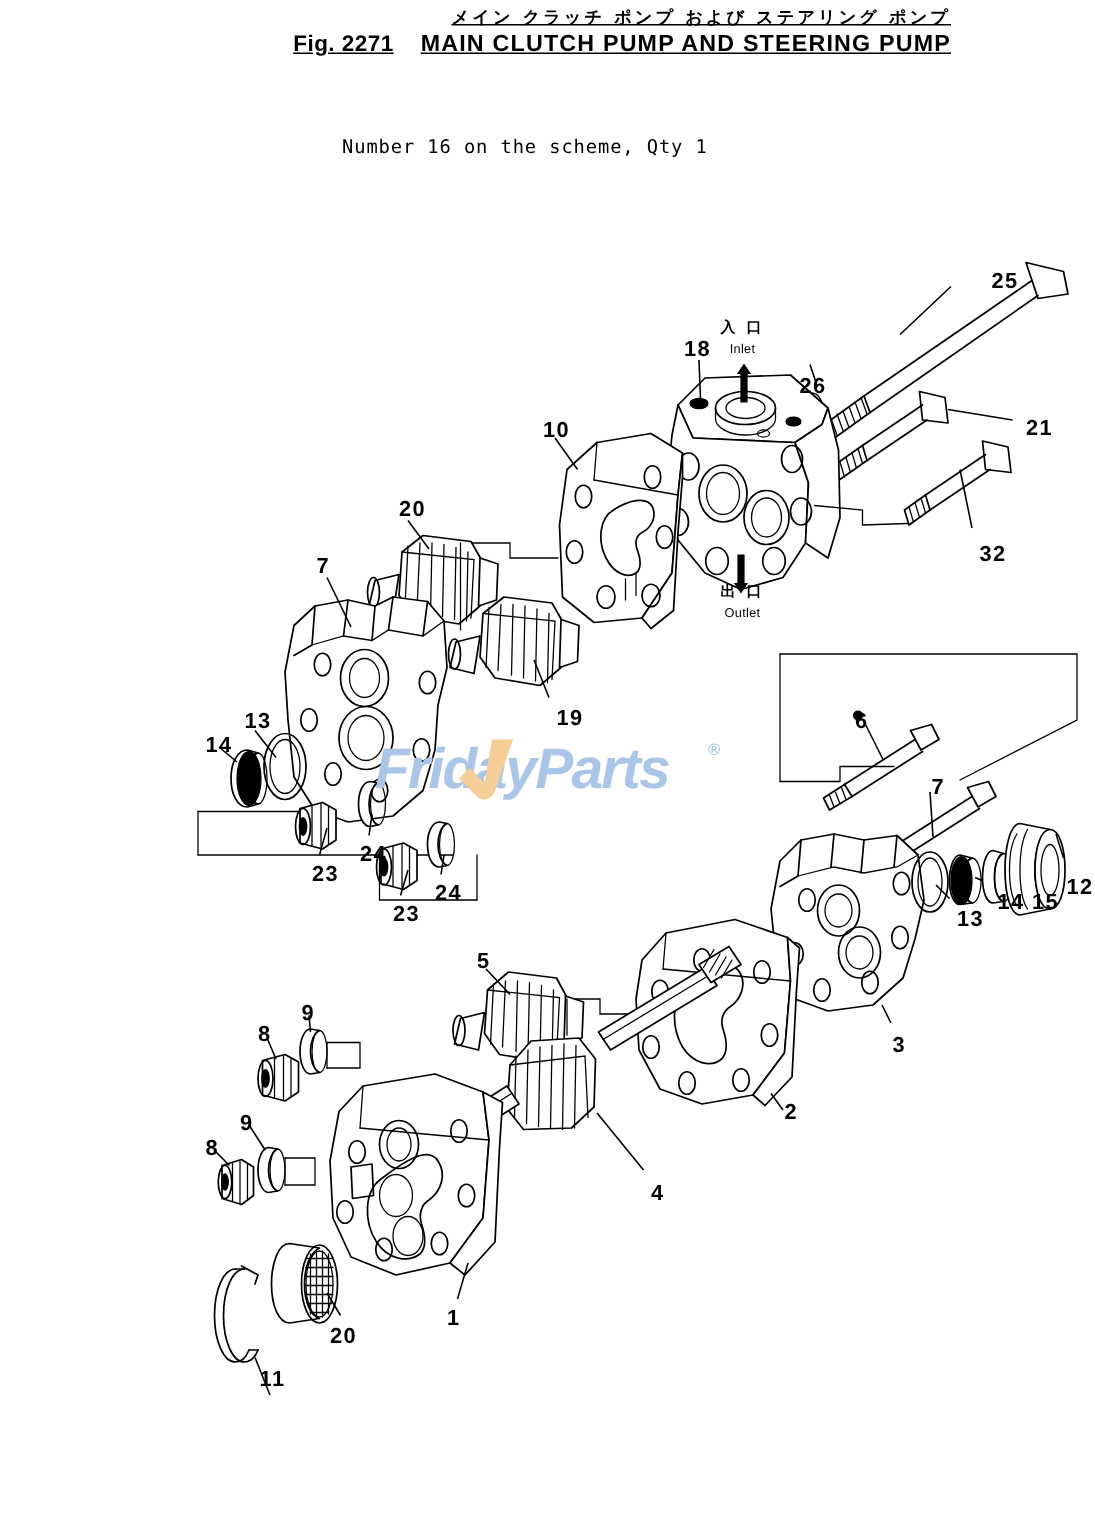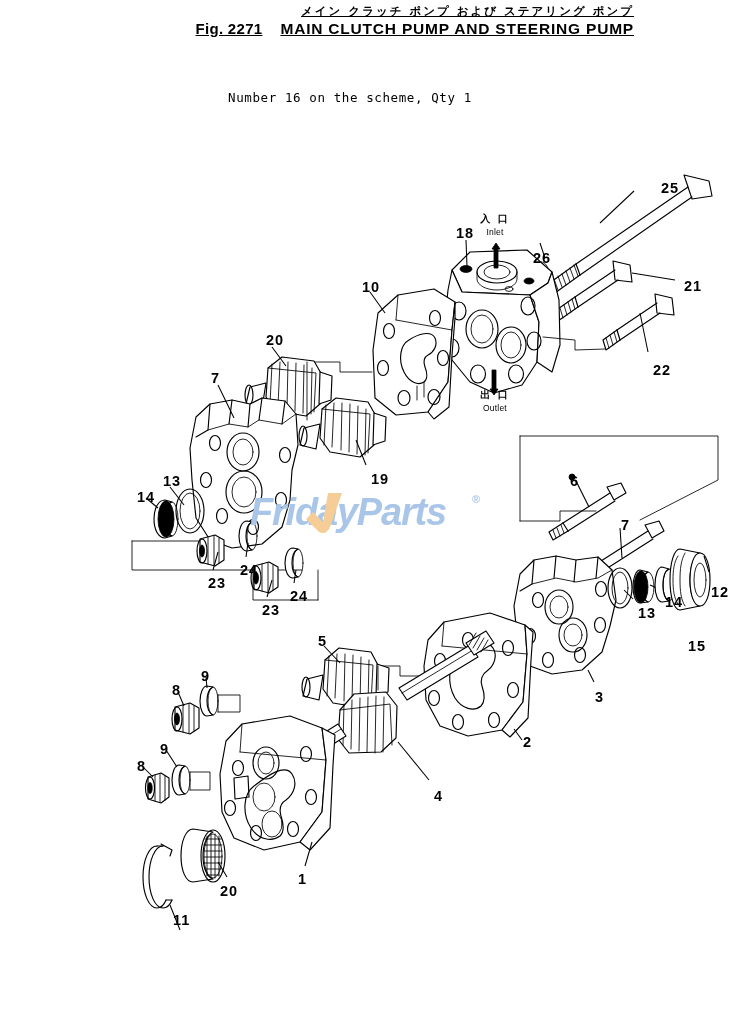--- a/index.html
+++ b/index.html
@@ -659,30 +659,30 @@
       <div class="callout" style="left: 621px; top: 518px;">7</div>
       <div class="callout" style="left: 172px; top: 683px;">8</div>
       <div class="callout" style="left: 201px; top: 669px;">9</div>
       <div class="callout" style="left: 160px; top: 742px;">9</div>
       <div class="callout" style="left: 137px; top: 759px;">8</div>
       <div class="callout" style="left: 220px; top: 884px;">20</div>
       <div class="callout" style="left: 173px; top: 913px;">11</div>
       <div class="callout" style="left: 711px; top: 585px;">12</div>
       <div class="callout" style="left: 638px; top: 606px;">13</div>
       <div class="callout" style="left: 665px; top: 595px;">14</div>
-      <div class="callout" style="left: 688px; top: 595px; margin-top: 44px;">15</div>
+      <div class="callout" style="left: 688px; top: 595px;">15</div>
       <div class="callout" style="left: 163px; top: 474px;">13</div>
       <div class="callout" style="left: 137px; top: 490px;">14</div>
       <div class="callout" style="left: 211px; top: 371px;">7</div>
       <div class="callout" style="left: 362px; top: 280px;">10</div>
       <div class="callout" style="left: 456px; top: 226px;">18</div>
       <div class="callout" style="left: 371px; top: 472px; text-align: right;">19</div>
       <div class="callout" style="left: 266px; top: 333px;">20</div>
       <div class="callout" style="left: 684px; top: 279px;">21</div>
-      <div class="callout" style="left: 653px; top: 363px;">22</div>
+      <div class="callout" style="left: 653px; top: 363px;">32</div>
       <div class="callout" style="left: 208px; top: 576px;">23</div>
       <div class="callout" style="left: 240px; top: 563px;">24</div>
       <div class="callout" style="left: 262px; top: 603px;">23</div>
       <div class="callout" style="left: 290px; top: 589px;">24</div>
       <div class="callout" style="left: 641px; top: 181px; margin-left: 20px;">25</div>
       <div class="callout" style="left: 533px; top: 231px; margin-top: 20px;">26</div>
     </div>
 
   <svg id="wm" viewBox="0 0 240 50">
     <text class="wm-text" x="0" y="38" fill="#a9c6e8">FridayParts</text>

